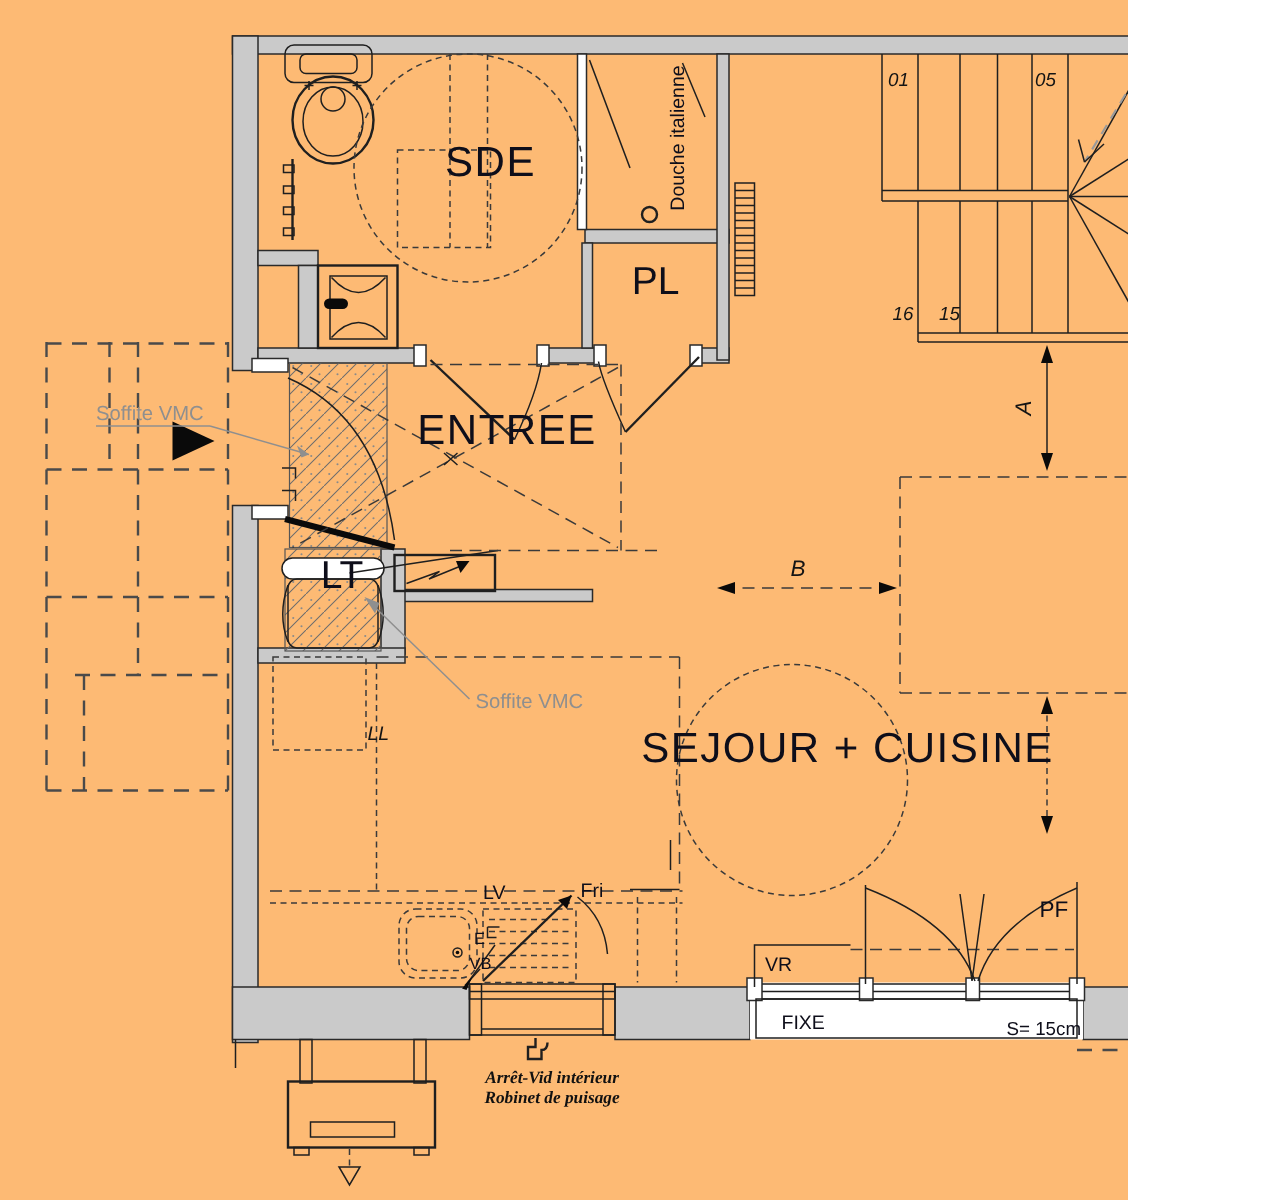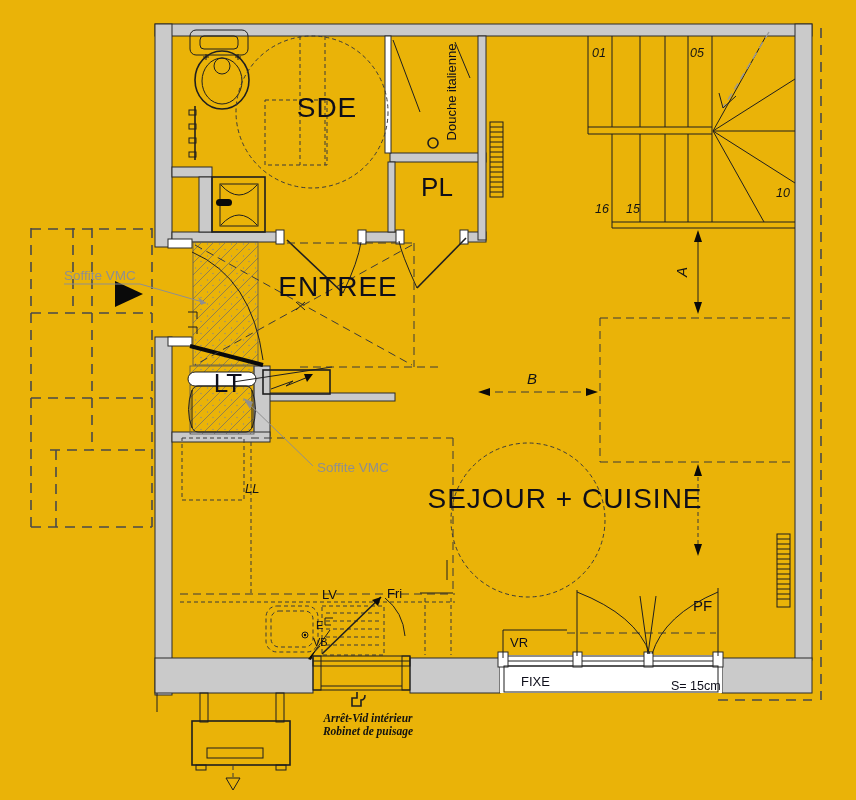--- a/index.html
+++ b/index.html
@@ -1,16 +1,16 @@
 <!DOCTYPE html>
 <html><head>
 <meta charset="utf-8">
 <style>
   html,body{margin:0;padding:0;background:#ffffff;}
-  .plan-wrap{width:856px;height:800px;position:relative;background:#eab308;overflow:hidden;}
+  .plan-wrap{width:752px;height:800px;position:relative;background:#fdba74;overflow:hidden;}
   svg{display:block;}
   .ln{stroke:#1f1f1f;stroke-width:1;fill:none;}
   .ln2{stroke:#1f1f1f;stroke-width:1.6;fill:none;}
   .thick{stroke:#0a0a0a;stroke-width:4;fill:none;}
   .wall{fill:#cacaca;stroke:#2a2a2a;stroke-width:1;}
   .jamb{fill:#ffffff;stroke:#2a2a2a;stroke-width:1;}
   .dash{stroke:#3a3a3a;stroke-width:1;fill:none;stroke-dasharray:8,5;}
   .dashS{stroke:#3a3a3a;stroke-width:1;fill:none;stroke-dasharray:4,3;}
   .dashB{stroke:#4a4a4a;stroke-width:1.6;fill:none;stroke-dasharray:10,7;}
   .dashG{stroke:#9a9a9a;stroke-width:1.4;fill:none;stroke-dasharray:7,5;}

